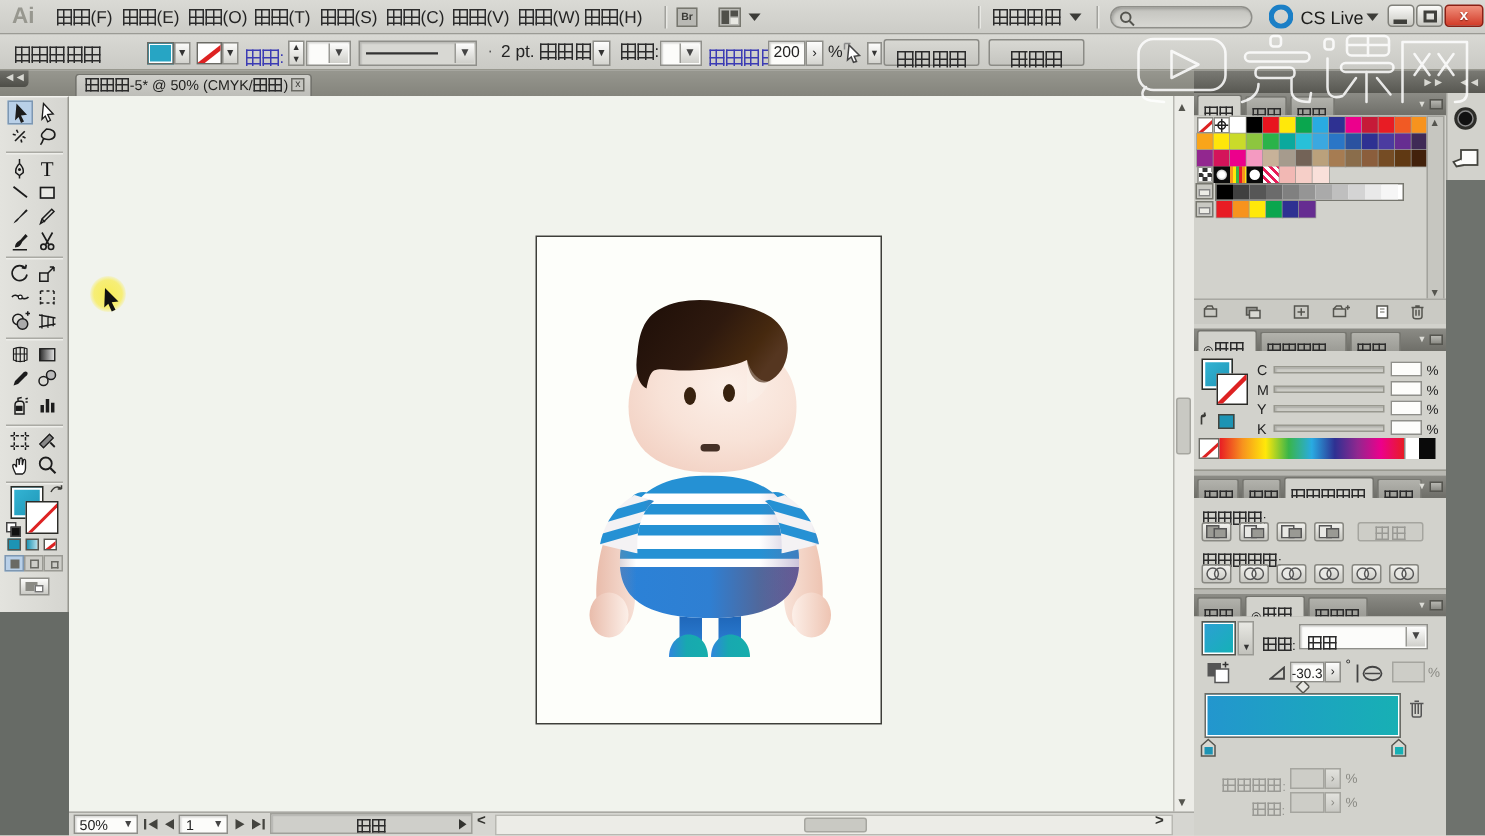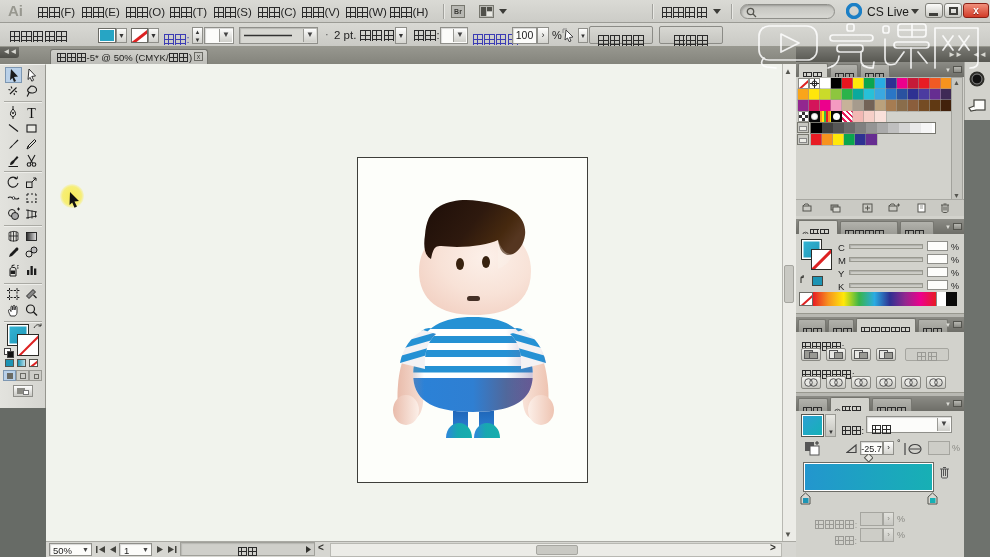--- a/index.html
+++ b/index.html
@@ -89,21 +89,21 @@
       <path d="M4 7.5 L52 7.5" stroke="#333" stroke-width="1.5"></path>
     </svg><div class="dd">▼</div></div>
 <div class="ab txt" style="left:325px;top:28px;color:#555">·</div>
 <div class="ab txt" style="left:334px;top:29px;font-size:11.5px">2 pt. <i class="cj"></i><i class="cj"></i><i class="cj"></i></div>
 <div class="ab" style="left:395px;top:27px;width:12px;height:17px;background:linear-gradient(#fdfdfc,#d4d4cf);border:1px solid #8f8f8a;font-size:7px;color:#333;text-align:center;line-height:15px">▼</div>
 <div class="ab txt" style="left:413px;top:29px"><i class="cj"></i><i class="cj"></i><span style="font-size:11px">:</span></div>
 <div class="ab combo" style="left:440px;top:27px;width:28px;height:17px">
     <div class="dd">▼</div>
   </div>
 <div class="ab" style="left:472px;top:29px;border-bottom:1px solid #3c3cb4;padding-bottom:1px"><i class="cj blue"></i><i class="cj blue"></i><i class="cj blue"></i><i class="cj blue"></i><span style="font-size:11px;color:#3c3cb4">:</span></div>
-<div class="ab combo" style="left:512px;top:27px;width:25px;height:17px;font-size:10.5px;text-align:center;line-height:15px;color:#222">100</div>
+<div class="ab combo" style="left:512px;top:27px;width:25px;height:17px;font-size:10.5px;text-align:center;line-height:15px;color:#222">200</div>
 <div class="ab" style="left:537px;top:27px;width:12px;height:17px;background:linear-gradient(#fdfdfc,#d4d4cf);border:1px solid #8f8f8a;font-size:9px;color:#222;text-align:center;line-height:15px">›</div>
 <div class="ab txt" style="left:552px;top:29px;font-size:11px">%</div>
 <svg class="ab" width="16" height="15" style="left:562px;top:28px">
     <path d="M4 2 L11 9 L7.5 9.5 L9 13 L7 13.5 L5.5 10 L3 12 Z" fill="#fff" stroke="#444" stroke-width="1"></path>
     <path d="M1 1 L5 1 M1 1 L1 5" stroke="#888" stroke-width="1"></path>
   </svg>
 <div class="ab" style="left:578px;top:28px;width:10px;height:15px;background:linear-gradient(#fdfdfc,#d4d4cf);border:1px solid #8f8f8a;font-size:6px;color:#333;text-align:center;line-height:14px">▼</div>
 <div class="ab btn" style="left:589px;top:26px;width:64px;height:18px;padding-top:3px;background:linear-gradient(#d8d8d3,#c5c5c0)"><i class="cj"></i><i class="cj"></i><i class="cj"></i><i class="cj"></i></div>
 <div class="ab btn" style="left:659px;top:26px;width:64px;height:18px;padding-top:3px;background:linear-gradient(#d8d8d3,#c5c5c0)"><i class="cj"></i><i class="cj"></i><i class="cj"></i></div>
 <div class="ab" style="left:0;top:47px;width:990px;height:17px;background:linear-gradient(#97978f,#84847c)"></div>
@@ -644,21 +644,21 @@
 <div class="ab" style="left:841px;top:420px"><i class="cj s"></i><i class="cj s"></i><span style="font-size:9px;color:#222">:</span></div>
 <div class="ab combo" style="left:866px;top:416px;width:86px;height:17px;padding:2px 0 0 4px"><i class="cj s"></i><i class="cj s"></i><div class="dd">▼</div></div>
 <svg class="ab" width="16" height="15" style="left:804px;top:441px">
     <rect x="1" y="1" width="9" height="9" fill="#555"></rect>
     <rect x="6" y="5" width="9" height="9" fill="#fff" stroke="#555"></rect>
     <path d="M11 2 h4 M13 0 v4" stroke="#333" stroke-width="1"></path>
   </svg>
 <svg class="ab" width="12" height="10" style="left:846px;top:444px">
     <path d="M1 8.5 L10 8.5 L10 1 Z" fill="none" stroke="#444" stroke-width="1.2"></path>
   </svg>
-<div class="ab combo" style="left:860px;top:441px;width:23px;height:14px;font-size:9px;color:#222;text-align:center;padding-top:1.5px">-25.7</div>
+<div class="ab combo" style="left:860px;top:441px;width:23px;height:14px;font-size:9px;color:#222;text-align:center;padding-top:1.5px">-30.3</div>
 <div class="ab" style="left:883px;top:441px;width:11px;height:14px;background:linear-gradient(#fdfdfc,#d4d4cf);border:1px solid #8f8f8a;font-size:8px;color:#222;text-align:center;line-height:12px">›</div>
 <div class="ab" style="left:897px;top:438px;font-size:9px;color:#222">°</div>
 <svg class="ab" width="22" height="14" style="left:903px;top:442px">
     <path d="M2 1 V13" stroke="#444" stroke-width="1.2"></path>
     <ellipse cx="12" cy="7" rx="6" ry="4.5" fill="none" stroke="#444" stroke-width="1.2"></ellipse>
     <path d="M7 7 h10" stroke="#444" stroke-width="1"></path>
   </svg>
 <div class="ab" style="left:928px;top:441px;width:22px;height:14px;background:#cdcdc7;border:1px solid #a5a59f"></div>
 <div class="ab" style="left:952px;top:443px;font-size:9px;color:#8a8a84">%</div>
 <svg class="ab" width="10" height="9" style="left:863px;top:454px">

